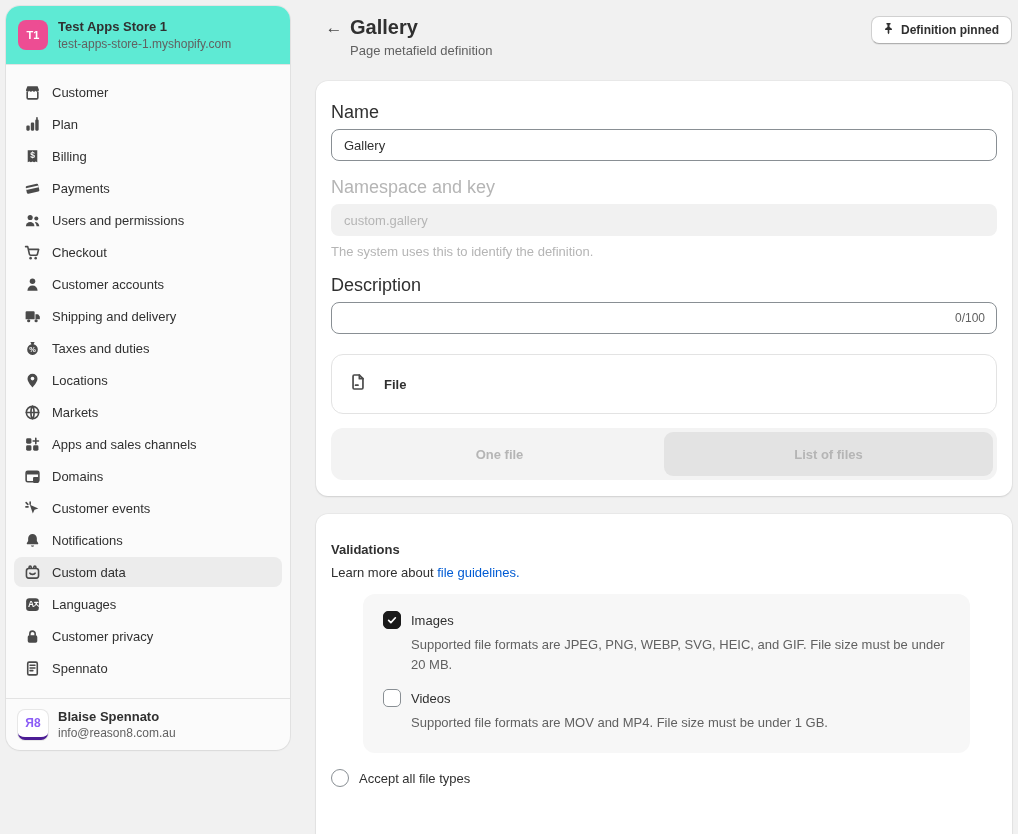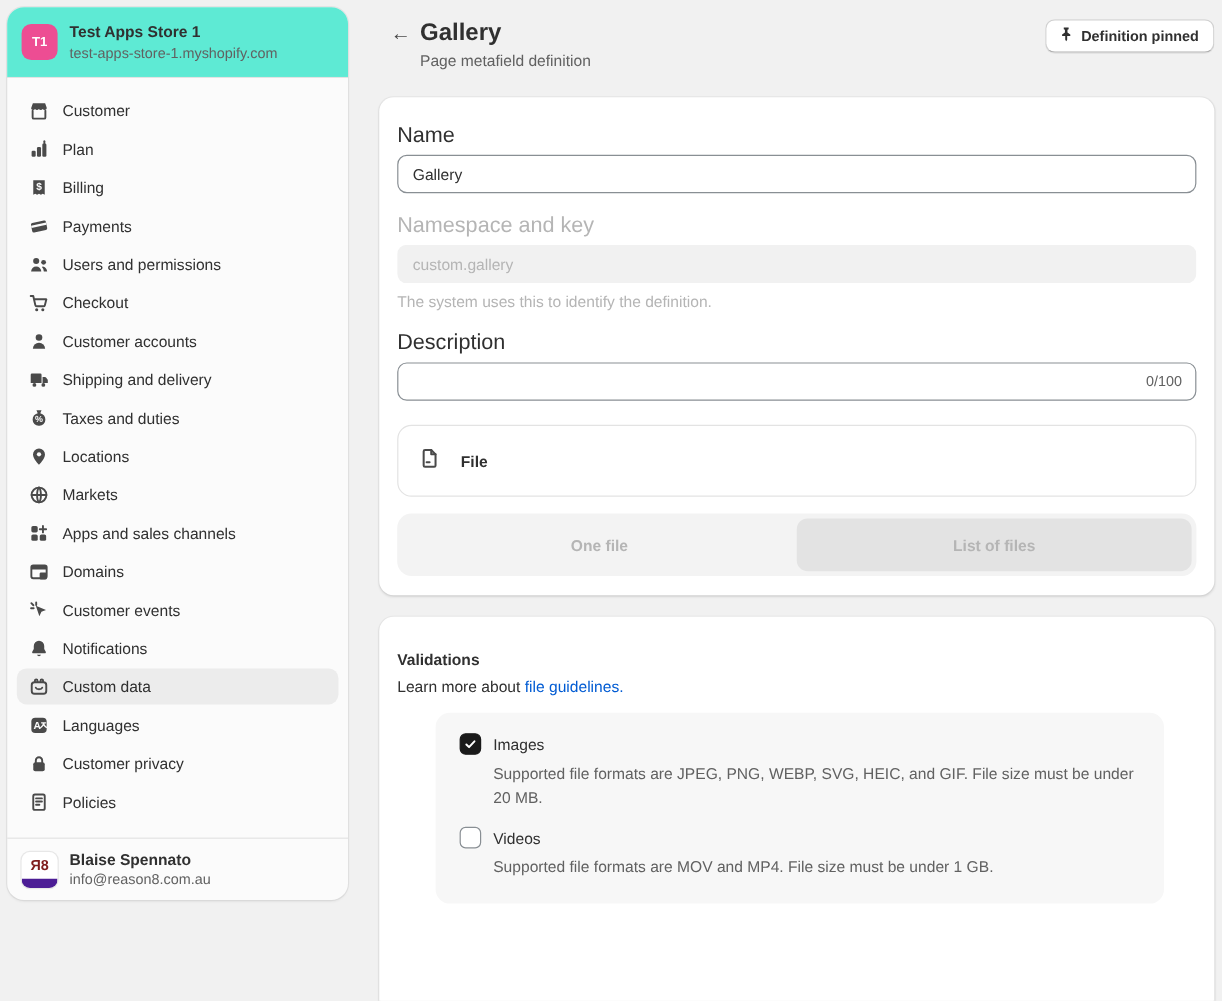--- a/index.html
+++ b/index.html
@@ -20,21 +20,21 @@
   .nav-item { height:30px; margin-bottom:2px; display:flex; align-items:center; gap:10px; padding:0 8px;
               border-radius:8px; font-size:13px; font-weight:500; color:#303030; cursor:pointer; }
   .nav-item.selected { background:#ececec; }
   .icw { width:20px; flex:none; display:flex; justify-content:center; }
   svg.ic { width:17px; height:17px; }
   .st { fill:none; stroke:#4a4a4a; stroke-width:1.5; stroke-linecap:round; stroke-linejoin:round; }
   .fl { fill:#4a4a4a; }
   .footer { border-top:1px solid #e3e3e3; padding:10px 12px; display:flex; gap:10px; align-items:center; }
   .user-logo { width:30px; height:30px; flex:none; border-radius:7px; background:#fff;
                box-shadow:0 0 0 1px #e7e7e7; display:flex; align-items:center; justify-content:center;
-               color:#7f1d1d; font-weight:800; font-size:12px; border-bottom:8px solid #4c1d95; }
+               color:#8b5cf6; font-weight:800; font-size:12px; border-bottom:3px solid #4c1d95; }
   .user-name { font-size:13px; font-weight:bold; line-height:15px; }
   .user-email { font-size:12px; color:#616161; margin-top:2px; }
 
   
   .main { position:absolute; left:316px; top:0; width:696px; }
   .page-header { display:flex; align-items:flex-start; padding:14px 0 0 4px; }
   .back-btn { width:28px; height:28px; display:flex; align-items:center; justify-content:center;
               font-size:17px; color:#4a4a4a; border-radius:8px; cursor:pointer; }
   .title-wrap { margin-left:2px; }
   .page-title { font-size:20px; font-weight:bold; color:#303030; line-height:26px; }
@@ -266,21 +266,21 @@
         </span>
         <span>Customer privacy</span>
       </div>
     <div class="nav-item">
         <span class="icw">
           <svg class="ic" viewBox="0 0 16 16">
             <rect class="st" x="3.5" y="2" width="9" height="12" rx="1.3"></rect>
             <path class="st" d="M5.7 5h4.6M5.7 7.5h4.6M5.7 10h2.6" stroke-width="1.2"></path>
           </svg>
         </span>
-        <span>Policies</span>
+        <span>Spennato</span>
       </div>
   </nav>
   <div class="footer">
     <div class="user-logo">Я8</div>
     <div>
       <div class="user-name">Blaise Spennato</div>
       <div class="user-email">info@reason8.com.au</div>
     </div>
   </div>
 </aside>
@@ -347,14 +347,18 @@
         <span>Images</span>
       </div>
       <div class="cb-help">Supported file formats are JPEG, PNG, WEBP, SVG, HEIC, and GIF. File size must be under 20 MB.</div>
       <div class="cb-row">
         <span class="checkbox"></span>
         <span>Videos</span>
       </div>
       <div class="cb-help">Supported file formats are MOV and MP4. File size must be under 1 GB.</div>
     </div>
 
+    <div class="opt-row last">
+      <span class="radio"></span>
+      <span>Accept all file types</span>
+    </div>
   </section>
 </main>
 
 </body></html>

